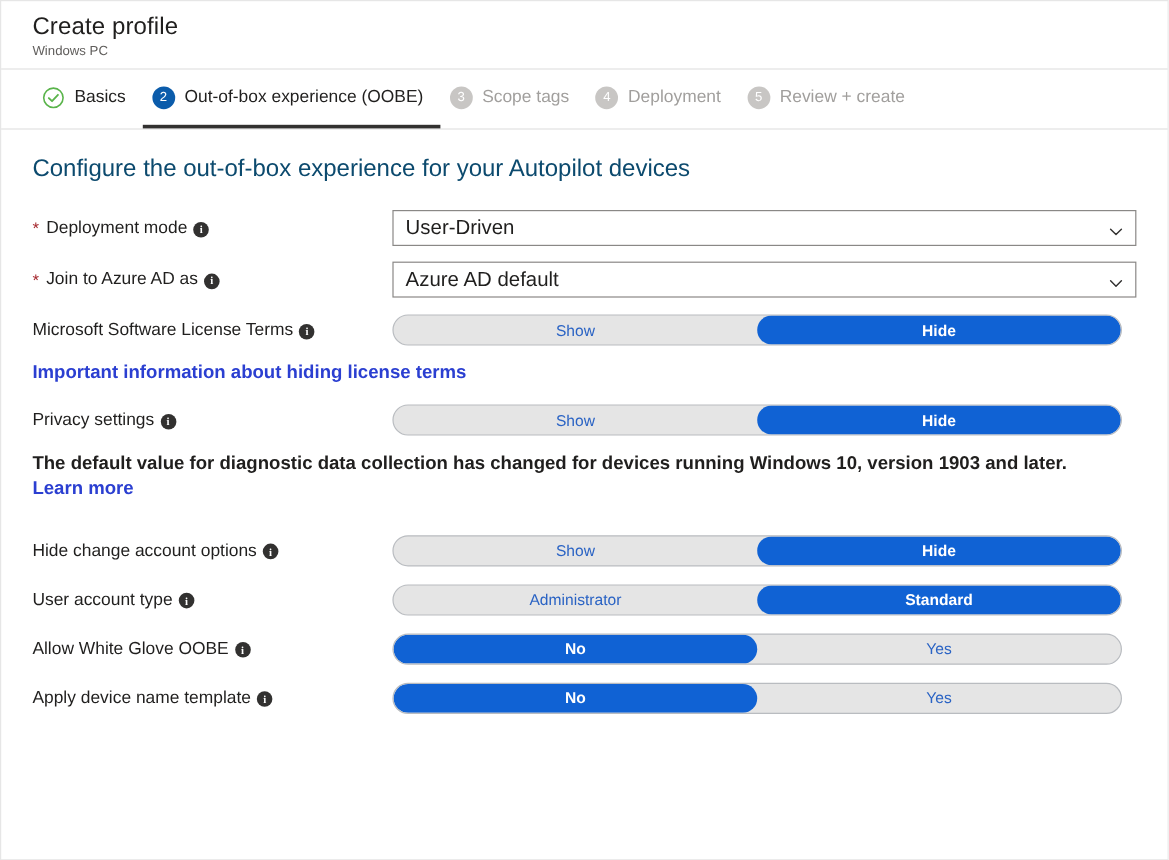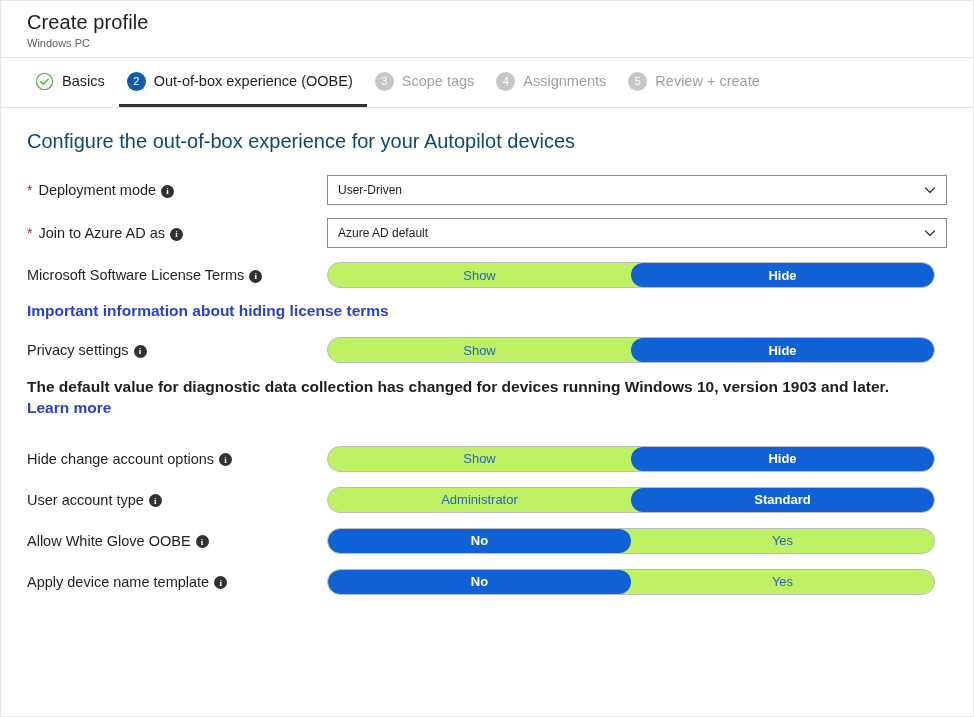--- a/index.html
+++ b/index.html
@@ -140,37 +140,37 @@
   .dropdown {
     width: 720px;
     height: 30px;
     box-sizing: border-box;
     border: 1px solid #8a8886;
     background: #ffffff;
     display: flex;
     align-items: center;
     justify-content: space-between;
     padding: 0 10px 0 10px;
-    font-size: 12px;
+    font-size: 17px;
     color: #201f1e;
     cursor: pointer;
   }
   .chev {
     width: 12px;
     height: 12px;
     flex: none;
   }
 
   
   .pill {
     width: 608px;
     height: 26px;
     border-radius: 13px;
     border: 1px solid #b9bcc0;
-    background: #bef264;
+    background: #e5e5e5;
     display: flex;
     overflow: hidden;
     box-sizing: border-box;
     cursor: pointer;
   }
   .pill-opt {
     flex: 1 1 50%;
     display: flex;
     align-items: center;
     justify-content: center;
@@ -234,21 +234,21 @@
       <span>Out-of-box experience (OOBE)</span>
     </div>
 
     <div class="tab">
       <span class="tab-badge">3</span>
       <span>Scope tags</span>
     </div>
 
     <div class="tab">
       <span class="tab-badge">4</span>
-      <span>Assignments</span>
+      <span>Deployment</span>
     </div>
 
     <div class="tab">
       <span class="tab-badge">5</span>
       <span>Review + create</span>
     </div>
 
   </div>
 
   <div class="content">

